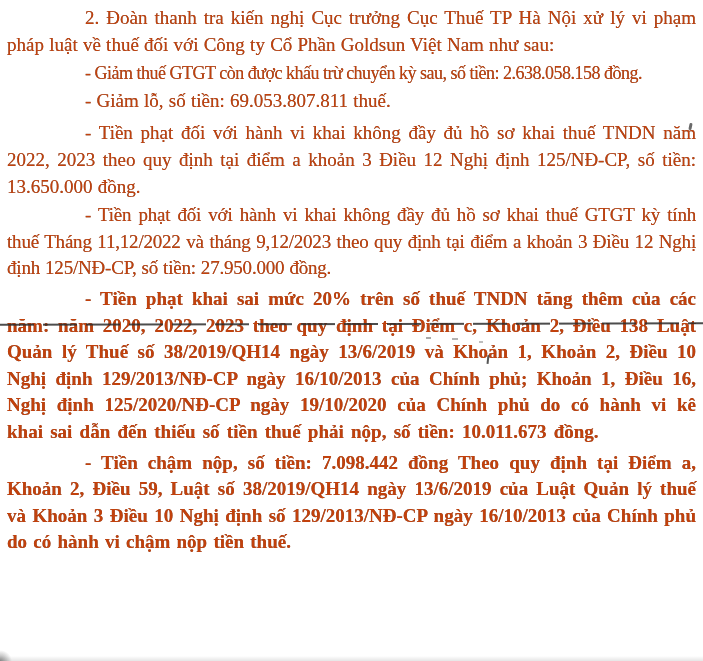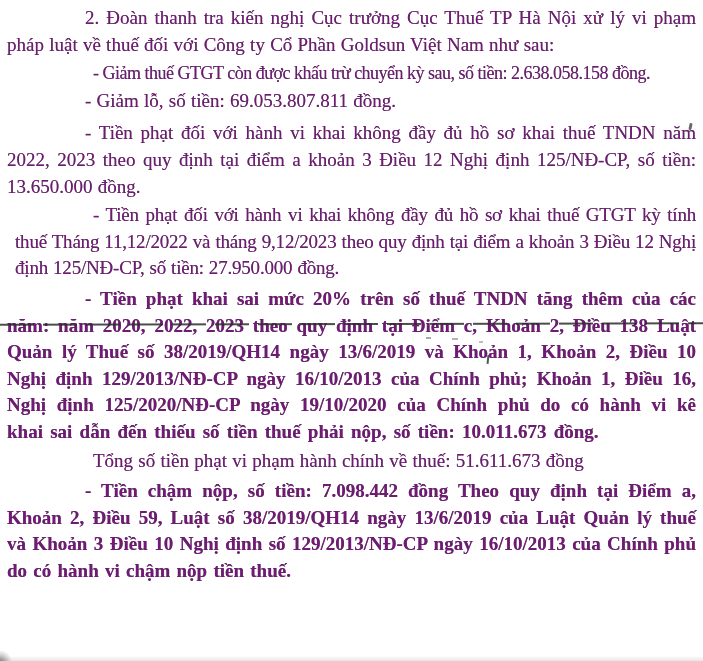--- a/index.html
+++ b/index.html
@@ -7,31 +7,31 @@
     position: relative;
     width: 703px;
     height: 661px;
     box-sizing: border-box;
     padding: 5px 7px 0 7px;
     background: #ffffff;
     overflow: hidden;
     font-family: "Liberation Serif", "DejaVu Serif", serif;
     font-size: 19px;
     line-height: 26.6px;
-    color: #701a75;
+    color: #c2410c;
     text-shadow: 0 0 0.5px rgba(0,0,0,0.55);
   }
   .para {
     margin: 0;
     text-align: justify;
     text-indent: 78px;
     word-spacing: 0.5px;
   }
   .mt1 { margin-top: 1px; }
-  .mt2 { margin-top: 2px; margin-left: 8px; }
+  .mt2 { margin-top: 2px; }
   .mt4 { margin-top: 4px; font-weight: bold; }
   .mt6 { margin-top: 6px; }
   .condensed {
     font-size: 18px;
     letter-spacing: -0.5px;
     white-space: nowrap;
     word-spacing: 0;
   }
   .oneline {
     white-space: nowrap;
@@ -69,31 +69,30 @@
 </style>
 </head>
 <body>
 
 <div class="page">
 
   <p class="para">2. Đoàn thanh tra kiến nghị Cục trưởng Cục Thuế TP Hà Nội xử lý vi phạm pháp luật về thuế đối với Công ty Cổ Phần Goldsun Việt Nam như sau:</p>
 
   <p class="para mt2 condensed">- Giảm thuế GTGT còn được khấu trừ chuyển kỳ sau, số tiền: 2.638.058.158 đồng.</p>
 
-  <p class="para mt1">- Giảm lỗ, số tiền:  69.053.807.811 đồng.</p>
+  <p class="para mt1">- Giảm lỗ, số tiền:  69.053.807.811 thuế.</p>
 
 
 
   <p class="para mt6">- Tiền phạt đối với hành vi khai không đầy đủ hồ sơ khai thuế TNDN năm 2022, 2023 theo quy định tại điểm a khoản 3 Điều 12 Nghị định 125/NĐ-CP, số tiền: 13.650.000 đồng.</p>
 
   <p class="para mt2 tight">- Tiền phạt đối với hành vi khai không đầy đủ hồ sơ khai thuế GTGT kỳ tính thuế Tháng 11,12/2022 và tháng 9,12/2023 theo quy định tại điểm a khoản 3 Điều 12 Nghị định 125/NĐ-CP, số tiền: 27.950.000 đồng.</p>
 
   <p class="para mt4 wide">- Tiền phạt khai sai mức 20% trên số thuế TNDN tăng thêm của các năm: năm 2020, 2022, 2023 theo quy định tại Điểm c, Khoản 2, Điều 138 Luật Quản lý Thuế số 38/2019/QH14 ngày 13/6/2019 và Khoản 1, Khoản 2, Điều 10 Nghị định 129/2013/NĐ-CP ngày 16/10/2013 của Chính phủ; Khoản 1, Điều 16, Nghị định 125/2020/NĐ-CP ngày 19/10/2020 của Chính phủ do có hành vi kê khai sai dẫn đến thiếu số tiền thuế phải nộp, số tiền: 10.011.673 đồng.</p>
 
-  <p class="para mt2">Tổng số tiền phạt vi phạm hành chính về thuế: 51.611.673 đồng</p>
 
   <p class="para mt4 semiwide">- Tiền chậm nộp, số tiền: 7.098.442 đồng Theo quy định tại Điểm a, Khoản 2, Điều 59, Luật số 38/2019/QH14 ngày 13/6/2019 của Luật Quản lý thuế và Khoản 3 Điều 10 Nghị định số 129/2013/NĐ-CP ngày 16/10/2013 của Chính phủ do có hành vi chậm nộp tiền thuế.</p>
 
   <div class="crease"></div>
   <div class="speck speck-tick"></div>
   <div class="speck speck-apostrophe"></div>
   <div class="speck speck-dot-a"></div>
   <div class="speck speck-dot-b"></div>
   <div class="speck speck-dot-c"></div>
   <div class="corner-blotch"></div>

